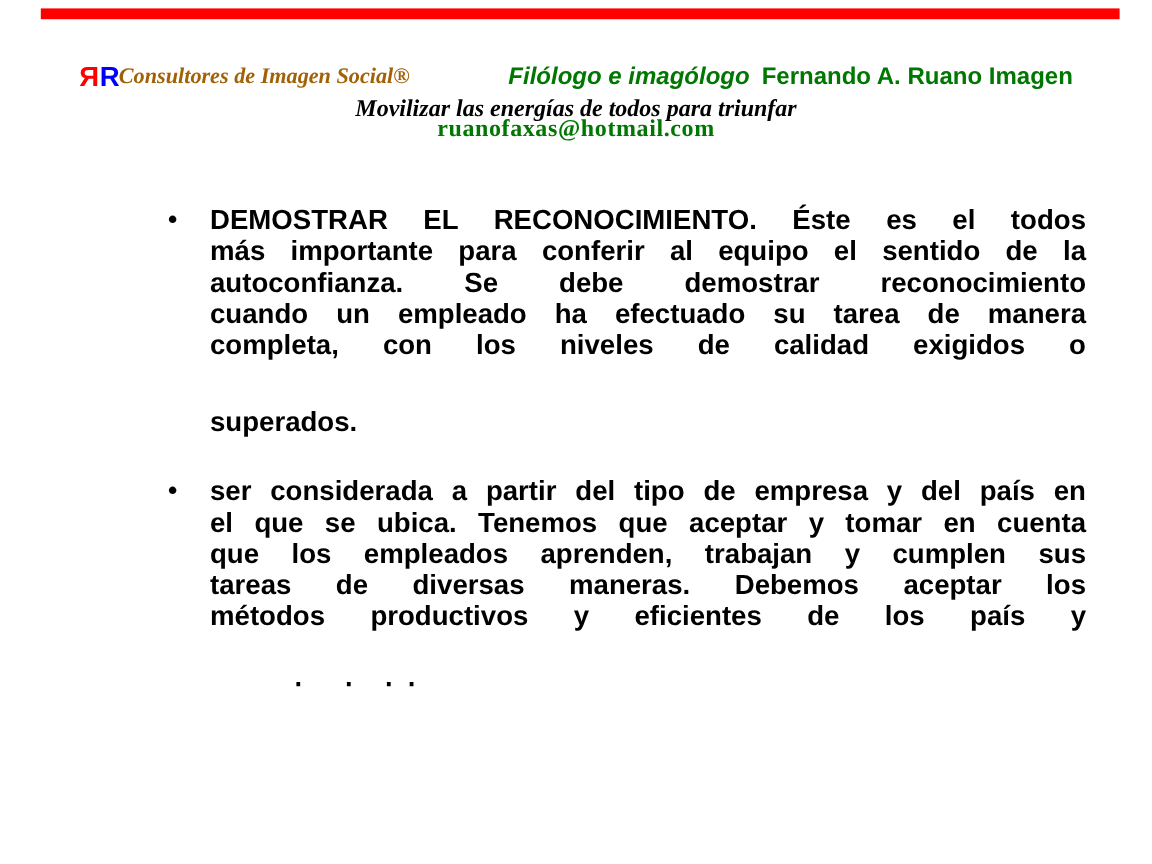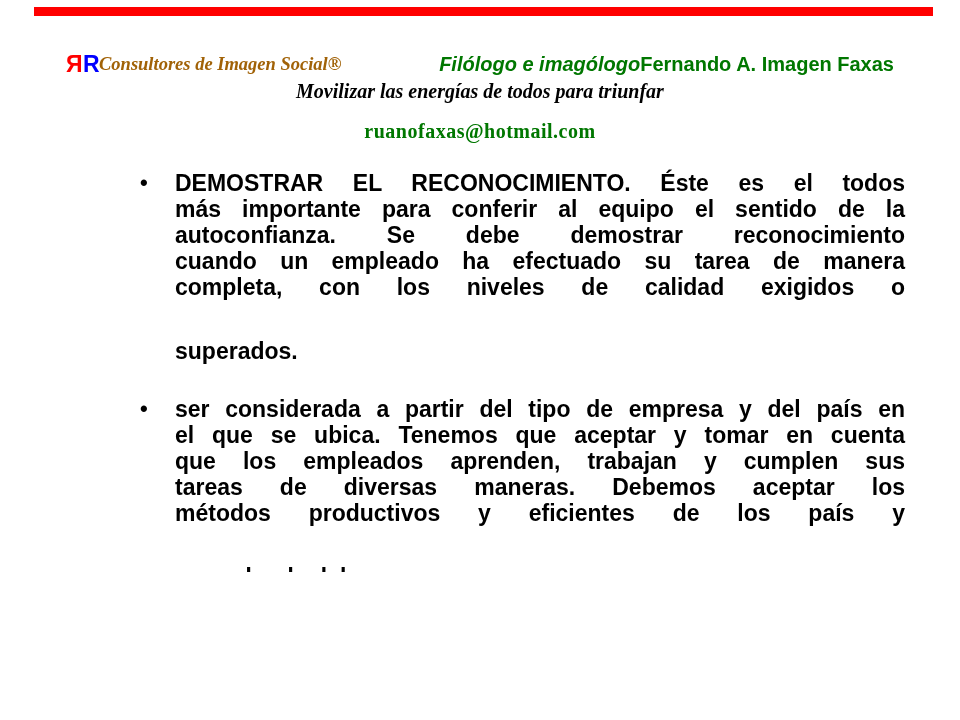--- a/index.html
+++ b/index.html
@@ -17,28 +17,28 @@
   .logo .r2 { color:#0000ff; }
   .brand {
     position:absolute; left:99px; top:0;
     font-family:"Liberation Serif","DejaVu Serif",serif;
     font-style:italic; font-weight:bold; font-size:18.5px; color:#a16207;
   }
   .header-right {
     position:absolute; right:66px; top:0; text-align:right;
     font-size:20px; font-weight:bold; color:#007700; white-space:nowrap;
   }
-  .header-right .prof { font-style:italic; }
+  .header-right .prof { font-style:italic; margin-right:10px; }
   .motto {
     position:absolute; left:0; top:80px; width:960px; text-align:center;
     font-family:"Liberation Serif","DejaVu Serif",serif;
     font-style:italic; font-weight:bold; font-size:20px; color:#000000;
   }
   .email {
-    position:absolute; left:0; top:120px; width:960px; text-align:center;
+    position:absolute; left:0; top:96px; width:960px; text-align:center;
     font-family:"Liberation Serif","DejaVu Serif",serif;
     font-weight:bold; font-size:20px; letter-spacing:0.5px; color:#007700;
   }
   .bullets { position:absolute; left:138px; top:170px; width:767px; }
   .bullet-item { position:relative; padding-left:37px; color:#000000;
     font-weight:bold; font-size:23px; line-height:26px; }
   .bullet-item + .bullet-item { margin-top:32px; }
   .bullet-mark { position:absolute; left:2px; top:0; font-size:22px; line-height:26px; }
   .line { text-align:justify; text-align-last:justify; -moz-text-align-last:justify;
     white-space:nowrap; height:26px; }
@@ -50,21 +50,21 @@
 <div class="slide">
 
   <div class="top-bar"></div>
 
   <div class="header-row">
     <div class="logo">
       <span class="r1">Я</span><span class="r2">R</span>
     </div>
     <div class="brand">Consultores de Imagen Social®</div>
     <div class="header-right">
-      <span class="prof">Filólogo e imagólogo</span><span>Fernando A. Imagen Faxas</span>
+      <span class="prof">Filólogo e imagólogo</span><span>Fernando A. Ruano Imagen</span>
     </div>
   </div>
 
   <div class="motto">Movilizar las energías de todos para triunfar</div>
   <div class="email">ruanofaxas@hotmail.com</div>
 
   <div class="bullets">
 
     <div class="bullet-item">
       <span class="bullet-mark">•</span>

